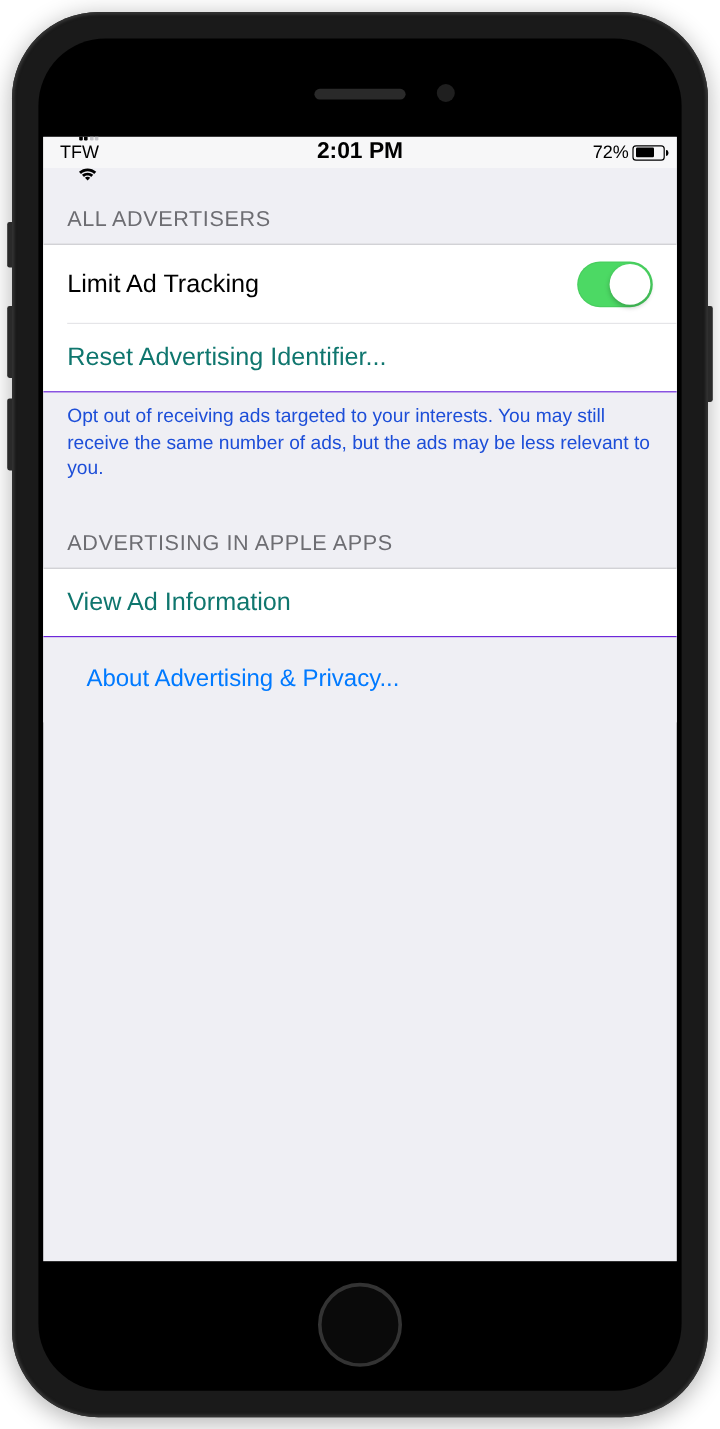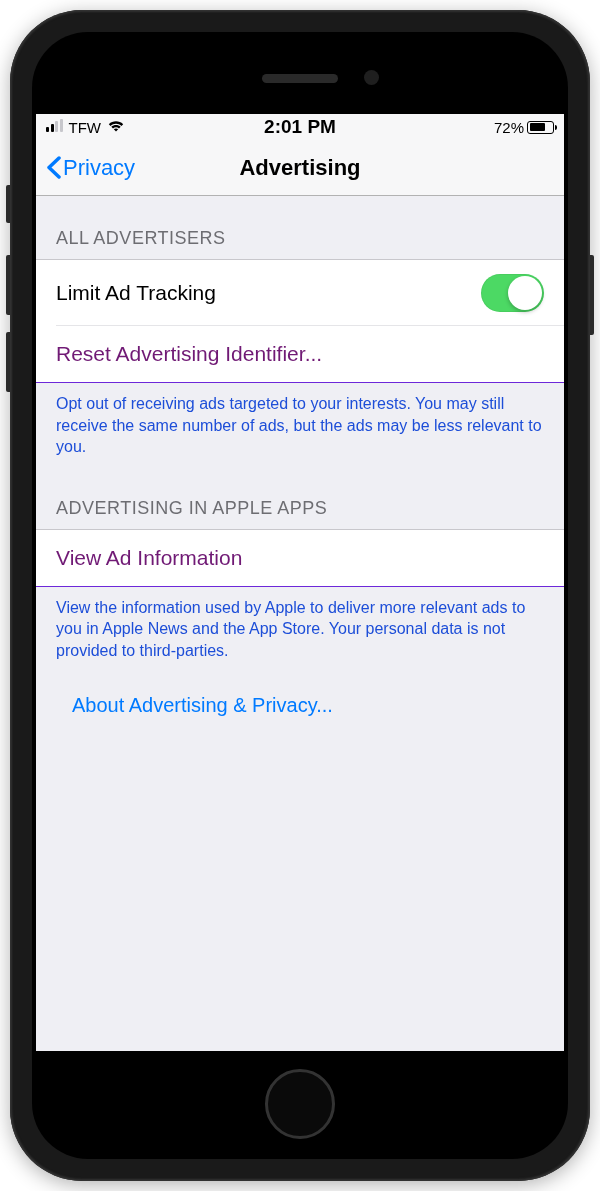--- a/index.html
+++ b/index.html
@@ -94,22 +94,23 @@
       display: flex;
       align-items: center;
       justify-content: space-between;
       padding: 0 10px;
       font-size: 15px;
       font-weight: 500;
       color: #000;
     }
     .status-left {
       display: flex;
-      align-items: flex-start;
+      align-items: flex-end;
       gap: 2px;
+      flex-direction: column;
     }
     .signal-bars {
       display: flex;
       align-items: flex-end;
       gap: 1.5px;
       height: 13px;
     }
     .signal-bars span {
       width: 3px;
       background: #000;
@@ -230,21 +231,21 @@
       background: #e5e5e8;
     }
     .cell + .cell {
       border-top: none;
     }
     .cell-label {
       color: #000;
       font-weight: 400;
     }
     .cell-link {
-      color: #701a75;
+      color: #0f766e;
     }
     .toggle {
       width: 63px;
       height: 38px;
       background: #4cd964;
       border-radius: 19px;
       position: relative;
       box-shadow: inset 0 0 0 1px rgba(0,0,0,0.05);
     }
     .toggle-knob {
@@ -299,29 +300,20 @@
         </div>
         <div class="status-center">2:01 PM</div>
         <div class="status-right">
           <span>72%</span>
           <div class="battery">
             <div class="battery-fill"></div>
           </div>
         </div>
       </div>
 
-      <div class="nav-bar">
-        <div class="back-button">
-          <svg class="chevron-left" viewBox="0 0 15 23">
-            <polyline points="13,2 3,11.5 13,21" stroke="#007aff" stroke-width="3.5" fill="none" stroke-linecap="round" stroke-linejoin="round"></polyline>
-          </svg>
-          <span>Privacy</span>
-        </div>
-        <div class="nav-title">Advertising</div>
-      </div>
 
       <div class="content">
 
         <div class="section-header">ALL ADVERTISERS</div>
         <div class="cell-group">
           <div class="cell">
             <span class="cell-label">Limit Ad Tracking</span>
             <div class="toggle">
               <div class="toggle-knob"></div>
             </div>
@@ -331,21 +323,20 @@
           </div>
         </div>
         <div class="section-footer">Opt out of receiving ads targeted to your interests. You may still receive the same number of ads, but the ads may be less relevant to you.</div>
 
         <div class="section-header">ADVERTISING IN APPLE APPS</div>
         <div class="cell-group">
           <div class="cell">
             <span class="cell-link">View Ad Information</span>
           </div>
         </div>
-        <div class="section-footer">View the information used by Apple to deliver more relevant ads to you in Apple News and the App Store. Your personal data is not provided to third-parties.</div>
 
         <div class="about-link">About Advertising &amp; Privacy...</div>
 
       </div>
 
     </div>
   </div>
 </div>
 
 </body></html>

